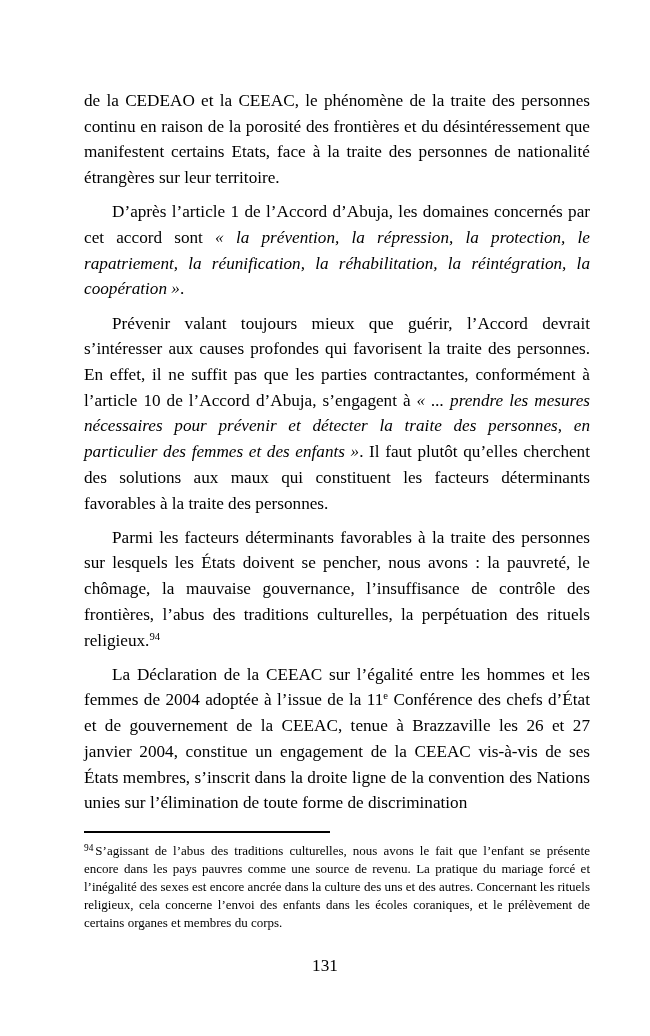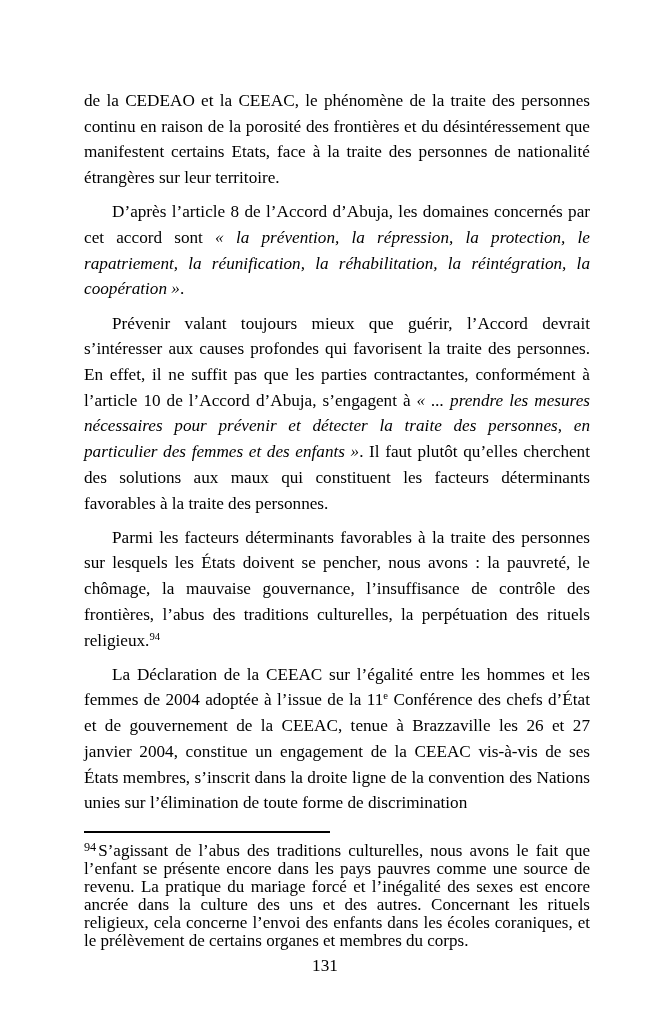--- a/index.html
+++ b/index.html
@@ -55,21 +55,21 @@
     top: 831px;
     width: 246px;
     height: 0;
     border-top: 2.1px solid #000000;
   }
   .footnote {
     position: absolute;
     left: 84px;
     top: 842px;
     width: 506px;
-    font-size: 17px;
+    font-size: 13px;
     line-height: 18.1px;
     text-align: justify;
   }
   .footnote sup {
     font-size: 0.72em;
     vertical-align: 0.45em;
   }
   .footnote .fn-num {
     margin-right: 2px;
   }
@@ -83,21 +83,21 @@
     line-height: 22px;
   }
 </style>
 </head>
 <body>
 
 <div class="page">
 
   <div class="content" id="body-container">
       <p class="para first"><span>de la CEDEAO et la CEEAC, le phénomène de la traite des personnes continu en raison de la porosité des frontières et du désintéressement que manifestent certains Etats, face à la traite des personnes de nationalité étrangères sur leur territoire.</span></p>
-      <p class="para"><span>D’après l’article 8 de l’Accord d’Abuja, les domaines concernés par cet accord sont </span><span class="ital">« la prévention, la répression, la protection, le rapatriement, la réunification, la réhabilitation, la réintégration, la coopération »</span><span>.</span></p>
+      <p class="para"><span>D’après l’article 1 de l’Accord d’Abuja, les domaines concernés par cet accord sont </span><span class="ital">« la prévention, la répression, la protection, le rapatriement, la réunification, la réhabilitation, la réintégration, la coopération »</span><span>.</span></p>
       <p class="para"><span>Prévenir valant toujours mieux que guérir, l’Accord devrait s’intéresser aux causes profondes qui favorisent la traite des personnes. En effet, il ne suffit pas que les parties contractantes, conformément à l’article 10 de l’Accord d’Abuja, s’engagent à </span><span class="ital">« ... prendre les mesures nécessaires pour prévenir et détecter la traite des personnes, en particulier des femmes et des enfants »</span><span>. Il faut plutôt qu’elles cherchent des solutions aux maux qui constituent les facteurs déterminants favorables à la traite des personnes.</span></p>
       <p class="para"><span>Parmi les facteurs déterminants favorables à la traite des personnes sur lesquels les États doivent se pencher, nous avons : la pauvreté, le chômage, la mauvaise gouvernance, l’insuffisance de contrôle des frontières, l’abus des traditions culturelles, la perpétuation des rituels religieux.</span><sup>94</sup></p>
       <p class="para"><span>La Déclaration de la CEEAC sur l’égalité entre les hommes et les femmes de 2004 adoptée à l’issue de la 11</span><sup>e</sup><span>  Conférence des chefs d’État et de gouvernement de la CEEAC, tenue à Brazzaville les 26 et 27 janvier 2004, constitue un engagement de la CEEAC vis-à-vis de ses États membres, s’inscrit dans la droite ligne de la convention des Nations unies sur l’élimination de toute forme de discrimination</span></p>
     </div>
 
   <div class="footnote-rule"></div>
 
   <div class="footnote">
     <sup class="fn-num">94</sup><span>S’agissant de l’abus des traditions culturelles, nous avons le fait que l’enfant se présente encore dans les pays pauvres comme une source de revenu. La pratique du mariage forcé et l’inégalité des sexes est encore ancrée dans la culture des uns et des autres. Concernant les rituels religieux, cela concerne l’envoi des enfants dans les écoles coraniques, et le prélèvement de certains organes et membres du corps.</span>
   </div>

